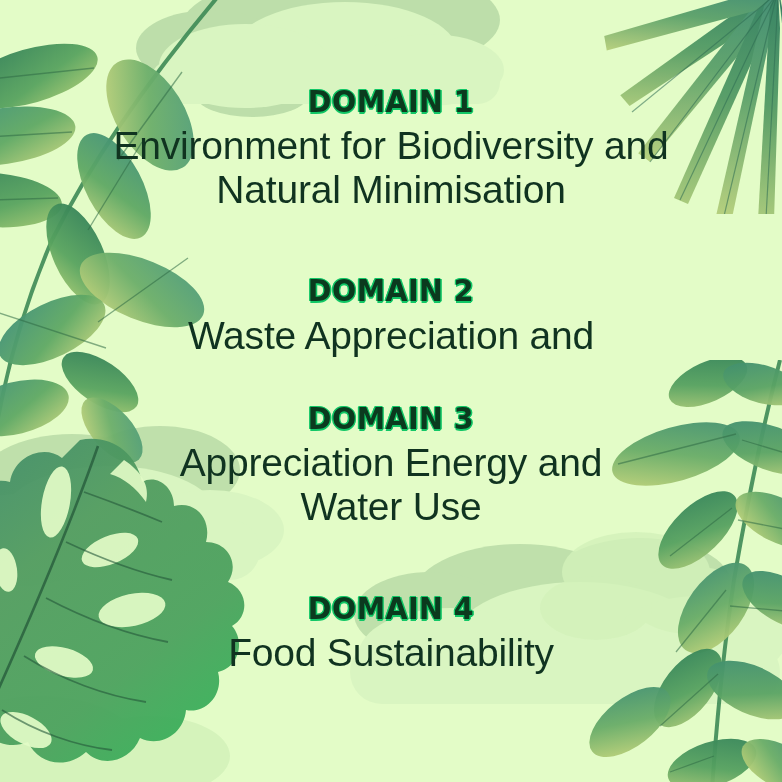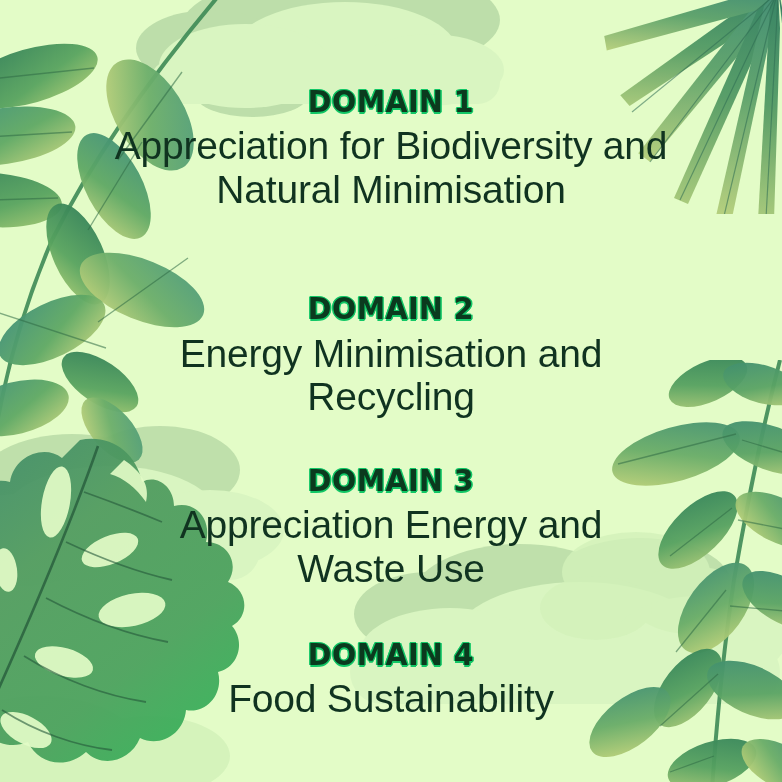--- a/index.html
+++ b/index.html
@@ -57,23 +57,23 @@
     font-weight:400;
     font-size:39px;
     color:#103320;
     line-height:1.12;
     margin:6px 0 0 0;
     letter-spacing:-0.2px;
   }
 
   
   #blk1{margin-top:84px;}
-  #blk2{margin-top:80px;}
+  #blk2{margin-top:62px;}
   #blk3{margin-top:44px;}
-  #blk4{margin-top:47px;}
+  #blk4{margin-top:62px;}
 
   
   .svg-tl{left:-18px;top:-10px;width:330px;height:500px;z-index:20;}
   .svg-tr{right:-10px;top:-16px;width:250px;height:230px;z-index:20;}
   .svg-bl{left:-40px;top:430px;width:330px;height:380px;z-index:20;}
   .svg-br{right:-14px;top:360px;width:230px;height:430px;z-index:20;}
 </style>
 </head>
 <body>
 
@@ -321,38 +321,37 @@
         <path d="M 164 246 L 230 252"></path>
       </g>
     </svg>
   </div>
 
   <div class="content">
 
     <div class="domain-block" id="blk1">
       <div class="domain-heading">DOMAIN 1</div>
       <div class="domain-body">
-        <div>Appreciation for Biodiversity and</div>
+        <div>Environment for Biodiversity and</div>
         <div>Natural Minimisation</div>
       </div>
     </div>
 
     <div class="domain-block" id="blk2">
       <div class="domain-heading">DOMAIN 2</div>
       <div class="domain-body">
-        <div>Energy Minimisation and</div>
-        <div>Recycling</div>
+        <div>Waste Appreciation and</div>
       </div>
     </div>
 
     <div class="domain-block" id="blk3">
       <div class="domain-heading">DOMAIN 3</div>
       <div class="domain-body">
         <div>Appreciation Energy and</div>
-        <div>Waste Use</div>
+        <div>Water Use</div>
       </div>
     </div>
 
     <div class="domain-block" id="blk4">
       <div class="domain-heading">DOMAIN 4</div>
       <div class="domain-body">
         <div>Food Sustainability</div>
       </div>
     </div>
 

